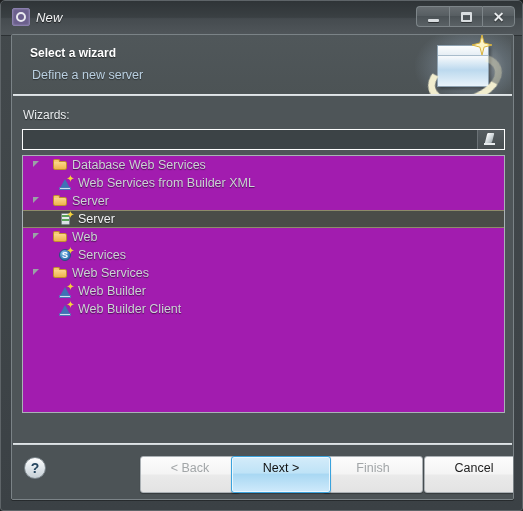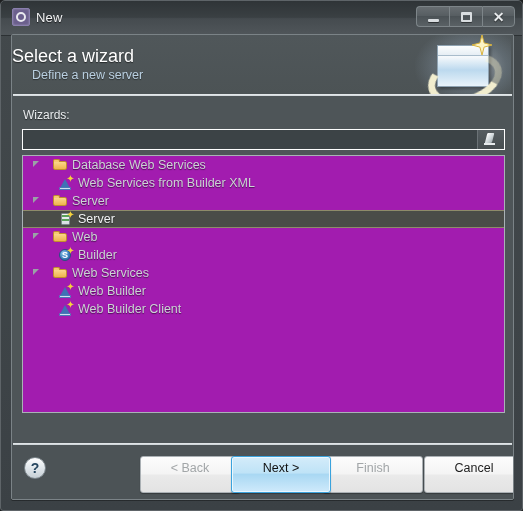--- a/index.html
+++ b/index.html
@@ -43,20 +43,21 @@
     content:"";position:absolute;left:3px;top:3px;width:10px;height:10px;
     border-radius:50%;border:2px solid #e9e9ef;box-sizing:border-box;
   }
   .app-icon::after{
     content:"";position:absolute;left:6px;top:6px;width:4px;height:4px;
     border-radius:50%;background:#6b5f8d;
   }
   .title-text{
     font-size:13px;color:#f2f3f4;letter-spacing:.2px;
     text-shadow:0 1px 1px rgba(0,0,0,.7);
+    font-style:italic;
   }
 
   .winbtns{position:absolute;right:7px;top:5px;display:flex;}
   .wb{
     width:33px;height:21px;box-sizing:border-box;
     background:linear-gradient(180deg,#676d71 0%,#575e62 45%,#4b5256 50%,#5a6165 100%);
     border:1px solid #7d8589;border-right:none;
     display:flex;align-items:center;justify-content:center;
     position:relative;
   }
@@ -81,22 +82,22 @@
     overflow:hidden;
   }
 
   
   .hdr{
     position:absolute;left:0;top:0;right:0;height:59px;
     background:linear-gradient(180deg,#50575a 0%,#4c5355 100%);
     overflow:hidden;
   }
   .hdr-title{
-    position:absolute;left:0;top:11px;
-    font-size:18px;font-weight:normal;color:#ffffff;
+    position:absolute;left:18px;top:11px;
+    font-size:12px;font-weight:bold;color:#ffffff;
     text-shadow:0 1px 1px rgba(0,0,0,.55);
   }
   .hdr-sub{
     position:absolute;left:20px;top:33px;
     font-size:12.5px;color:#b9cfe0;
     text-shadow:0 1px 1px rgba(0,0,0,.45);
   }
   .hdr-sep{
     position:absolute;left:1px;right:1px;top:59px;height:2px;
     background:linear-gradient(180deg,#e8ecee 0%,#cfd5d8 100%);
@@ -362,21 +363,21 @@
           <span class="twist"></span>
           <span style="width: 10px; flex: 0 0 auto;"></span>
           <span class="ico ico-folder"></span>
           <span class="tlabel">Web</span>
         </div>
         <div class="trow">
           <span style="display: inline-block; flex: 0 0 auto; width: 35px;"></span>
           <span class="ico ico-servlet">
             <span class="star">✦</span>
           </span>
-          <span class="tlabel">Builder</span>
+          <span class="tlabel">Services</span>
         </div>
         <div class="trow">
           <span style="display: inline-block; flex: 0 0 auto; width: 9px;"></span>
           <span class="twist"></span>
           <span style="width: 10px; flex: 0 0 auto;"></span>
           <span class="ico ico-folder"></span>
           <span class="tlabel">Web Services</span>
         </div>
         <div class="trow">
           <span style="display: inline-block; flex: 0 0 auto; width: 35px;"></span>

